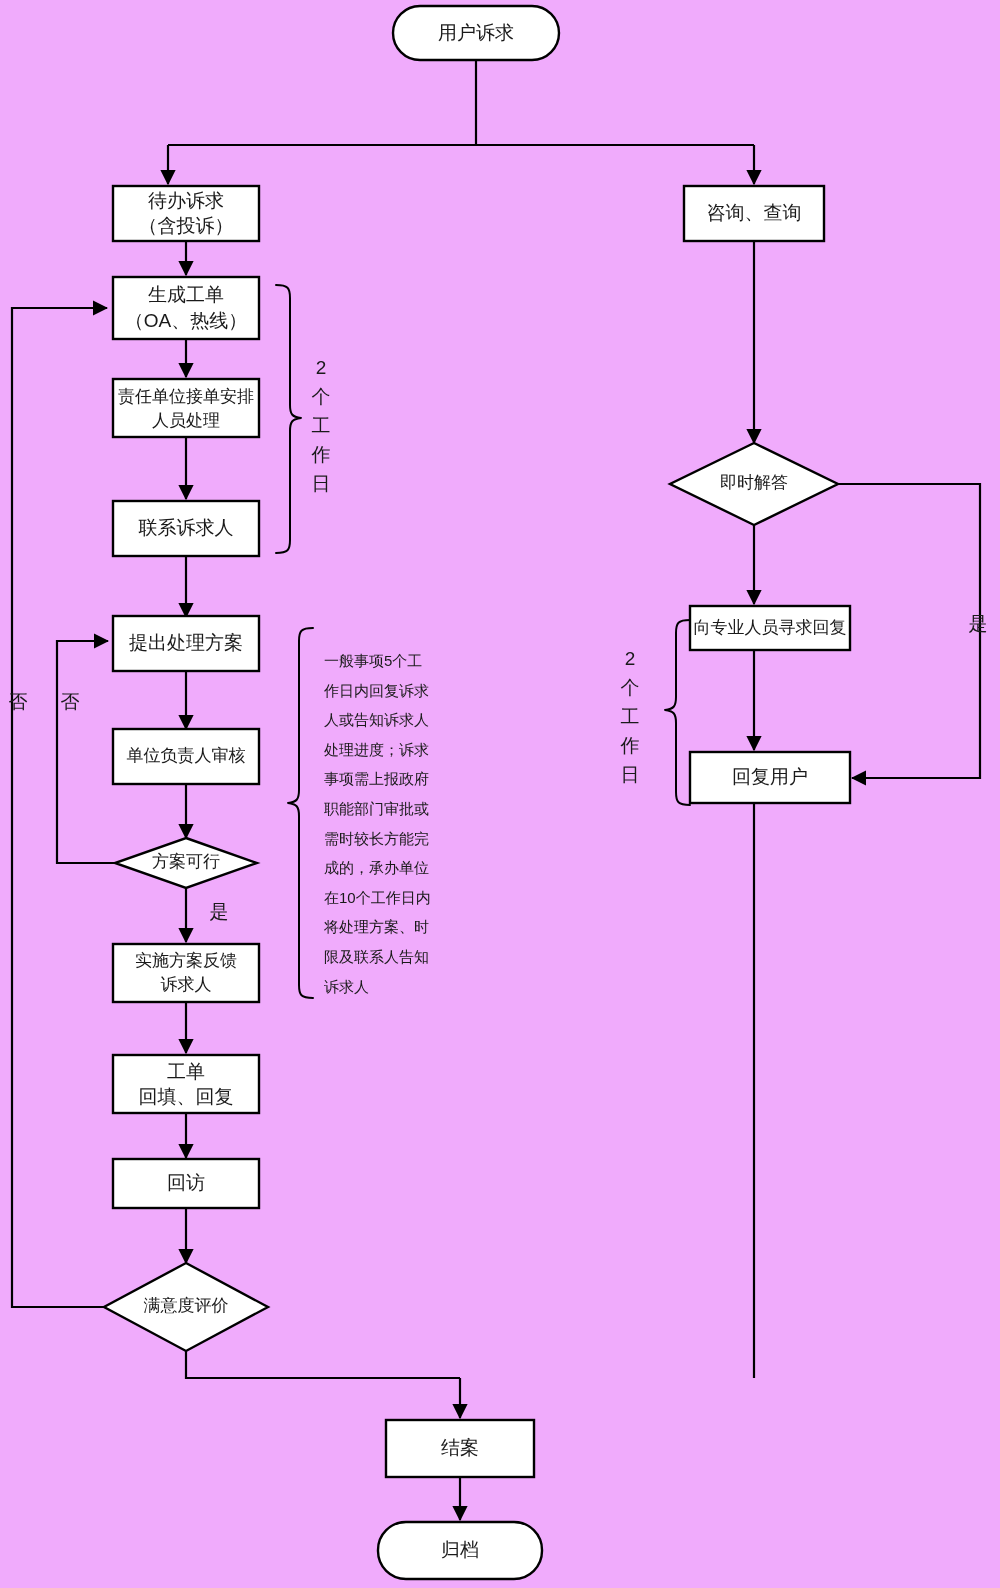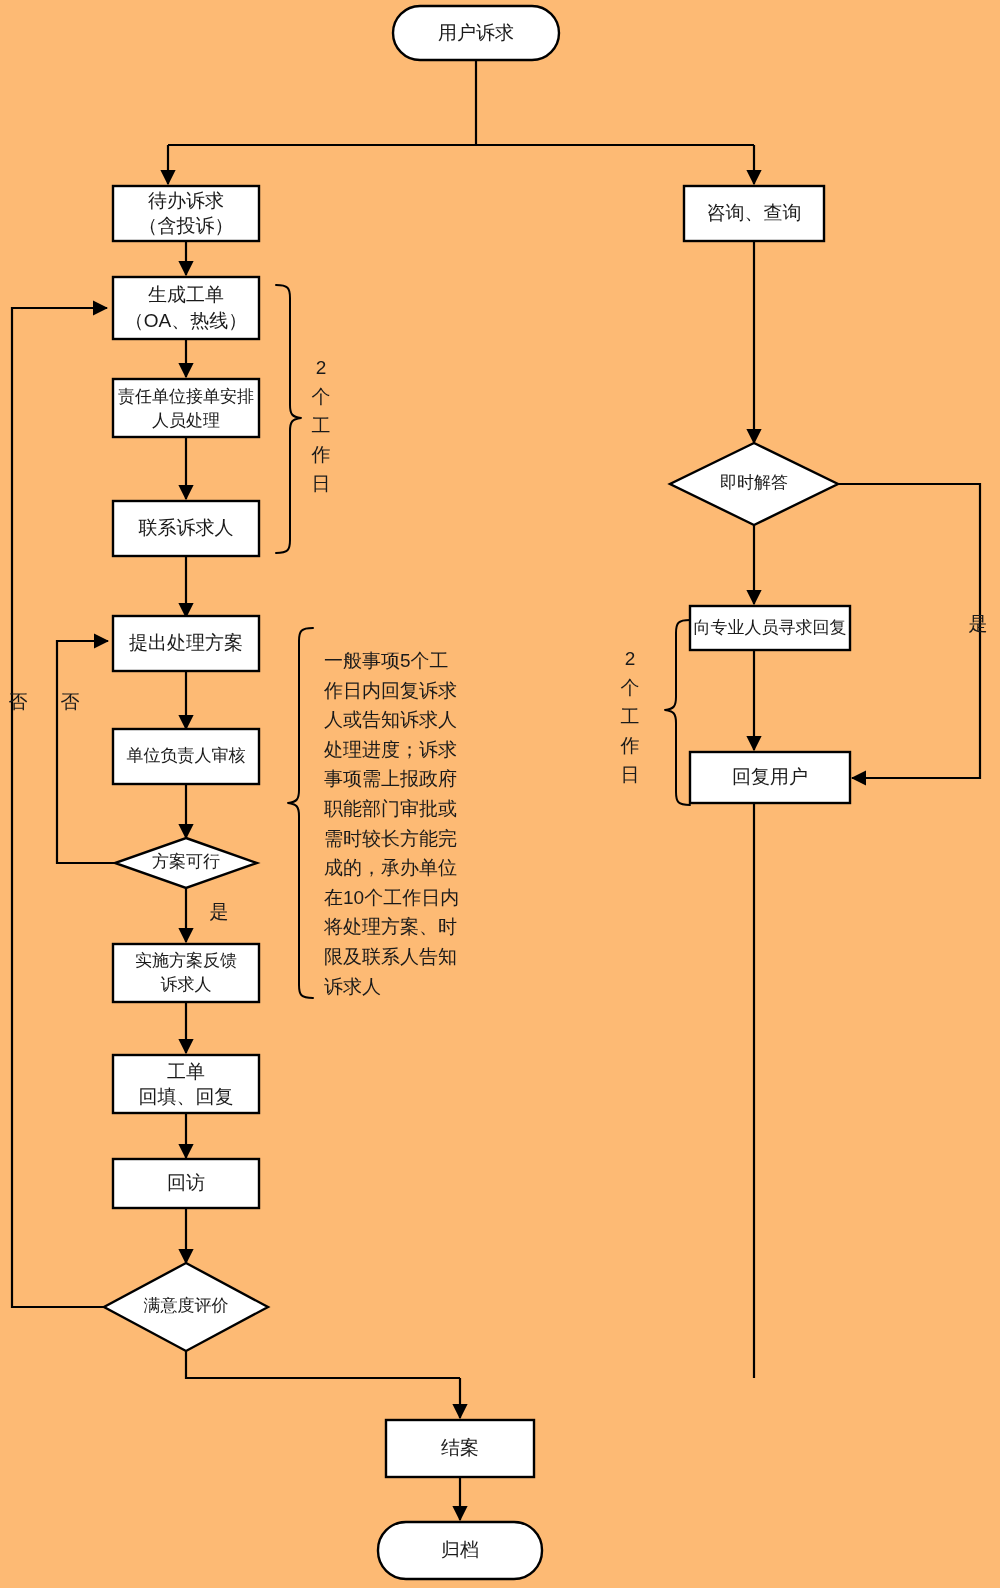--- a/index.html
+++ b/index.html
@@ -7,21 +7,21 @@
     padding: 0;
     background: #ffffff;
   }
   body {
     font-family: "Liberation Sans", "DejaVu Sans", sans-serif;
   }
   #flow-root {
     position: relative;
     width: 1000px;
     height: 1588px;
-    background: #fdba74;
+    background: #f0abfc;
     overflow: hidden;
   }
   svg#flow-svg {
     position: absolute;
     top: 0;
     left: 0;
     width: 1000px;
     height: 1588px;
   }
   .shape-stroke {
@@ -63,21 +63,21 @@
   text.brace-label {
     font-family: "Liberation Sans", "DejaVu Sans", sans-serif;
     font-size: 19px;
     fill: #1a1a1a;
     text-anchor: middle;
     dominant-baseline: middle;
   }
   .note-box {
     position: absolute;
     font-family: "Liberation Sans", "DejaVu Sans", sans-serif;
-    font-size: 19px;
+    font-size: 15px;
     line-height: 29.6px;
     color: #1a1a1a;
     letter-spacing: 0px;
     white-space: pre-line;
   }
 </style>
 </head>
 <body>
 
 <div id="flow-root">

